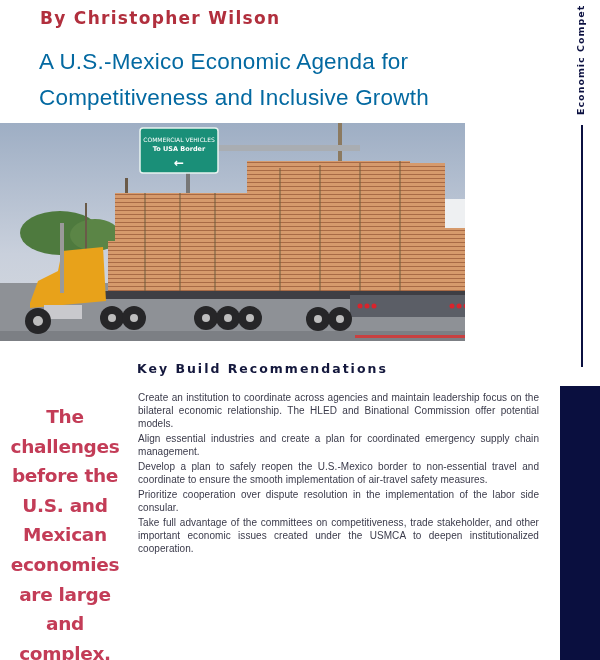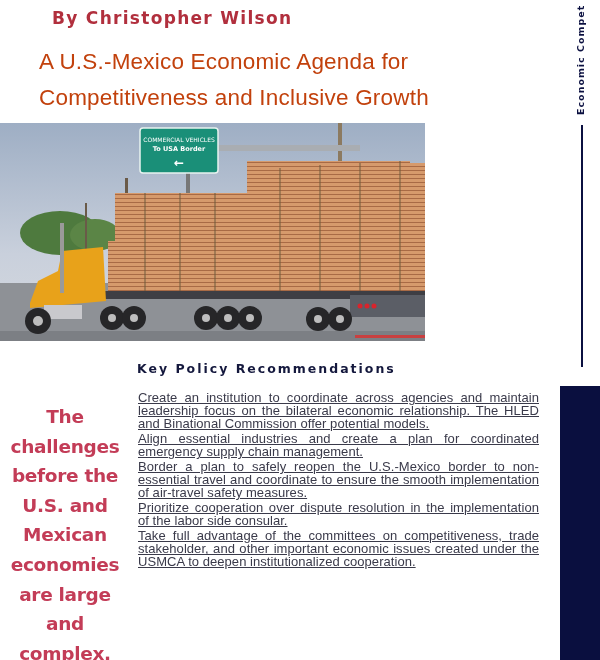--- a/index.html
+++ b/index.html
@@ -17,38 +17,37 @@
     .author {
       position: absolute;
       left: 40px;
       top: 8px;
       font-family: "DejaVu Sans", sans-serif;
       font-weight: bold;
       font-size: 17px;
       letter-spacing: 1.3px;
       color: #b12f3d;
       white-space: nowrap;
-      margin-left: 12px;
     }
     .title {
       position: absolute;
       left: 39px;
       top: 44px;
       width: 500px;
       font-family: "Liberation Sans", sans-serif;
       font-size: 22.5px;
       line-height: 36px;
-      color: #c2410c;
+      color: #0369a1;
       letter-spacing: 0.2px;
     }
     .hero {
       position: absolute;
       left: 0;
       top: 123px;
-      width: 425px;
+      width: 465px;
       height: 218px;
       overflow: hidden;
     }
     .hero svg { display: block; }
     .side-label {
       position: absolute;
       left: 571px;
       top: 0;
       width: 20px;
       height: 115px;
@@ -114,27 +113,26 @@
       width: 401px;
       height: 269px;
       overflow: hidden;
       margin: 0;
       padding: 0;
       list-style: none;
     }
     .recs li {
       position: relative;
       font-family: "Liberation Sans", sans-serif;
-      font-size: 13px;
+      font-size: 10px;
       line-height: 13.2px;
       color: #3a3a4a;
       text-align: justify;
       margin: 0 0 1.5px 0;
       padding: 0;
-      text-decoration: underline;
     }
     
     .recs li .txt { letter-spacing: 0.05px; }
   </style>
 </head>
 <body>
 
 <div class="author">By Christopher Wilson</div>
 <div class="title">A U.S.-Mexico Economic Agenda for Competitiveness and Inclusive Growth</div>
 
@@ -238,21 +236,21 @@
 </div>
 
 <div class="side-label">
   <span>Economic Compet</span>
 </div>
 <div class="side-rule"></div>
 <div class="navy-box"></div>
 
 <div class="pull-quote">The challenges before the U.S. and Mexican economies are large and complex.</div>
 
-<div class="section-heading">Key Policy Recommendations</div>
+<div class="section-heading">Key Build Recommendations</div>
 
 <ul class="recs">
   <li><span class="txt">Create an institution to coordinate across agencies and maintain leadership focus on the bilateral economic relationship. The HLED and Binational Commission offer potential models.</span></li>
   <li><span class="txt">Align essential industries and create a plan for coordinated emergency supply chain management.</span></li>
-  <li><span class="txt">Border a plan to safely reopen the U.S.-Mexico border to non-essential travel and coordinate to ensure the smooth implementation of air-travel safety measures.</span></li>
+  <li><span class="txt">Develop a plan to safely reopen the U.S.-Mexico border to non-essential travel and coordinate to ensure the smooth implementation of air-travel safety measures.</span></li>
   <li><span class="txt">Prioritize cooperation over dispute resolution in the implementation of the labor side consular.</span></li>
   <li><span class="txt">Take full advantage of the committees on competitiveness, trade stakeholder, and other important economic issues created under the USMCA to deepen institutionalized cooperation.</span></li>
 </ul>
 
 </body></html>

